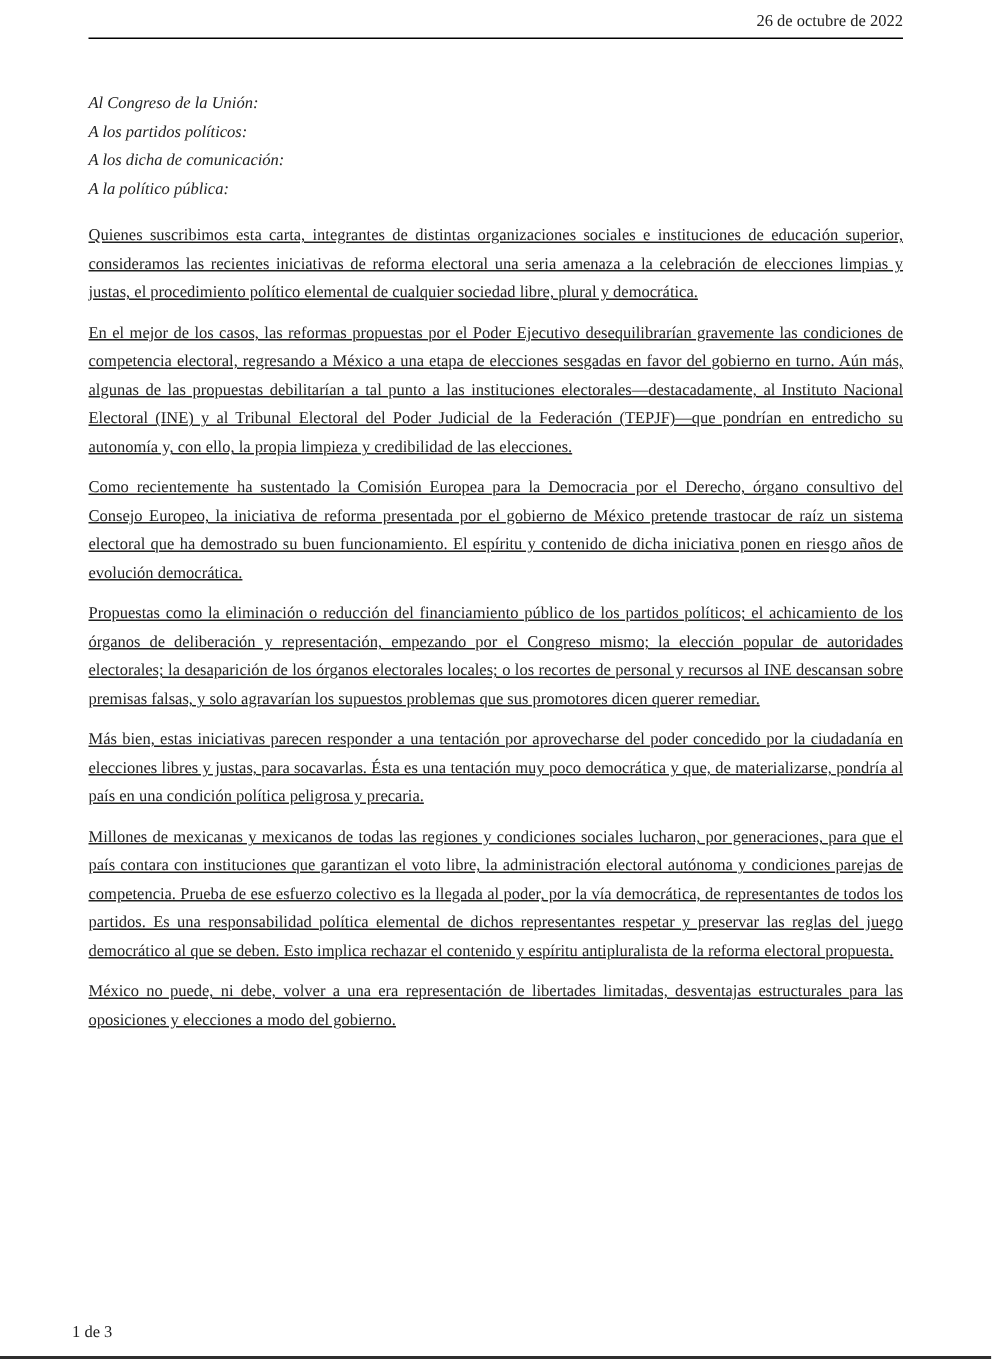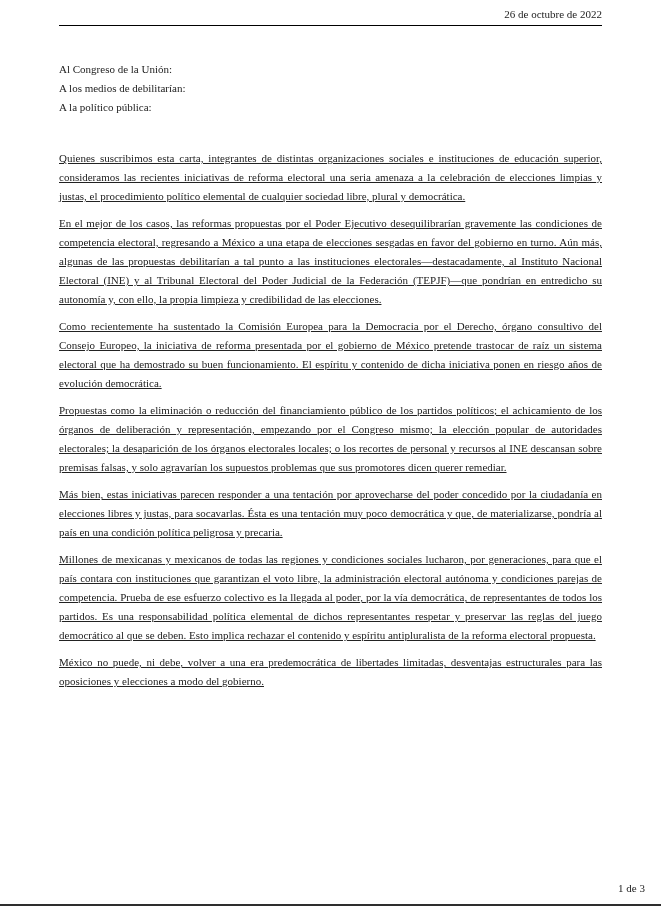--- a/index.html
+++ b/index.html
@@ -24,38 +24,40 @@
     text-align: right;
     white-space: nowrap;
   }
   .header-rule {
     border: none;
     border-top: 1.6px solid #000000;
     margin: 1px 0 0 0;
   }
   .addressees {
     margin-top: 34px;
-    margin-bottom: 32px;
+    margin-bottom: 12px;
+    font-style: italic;
   }
   .addressees div {
     line-height: 19px;
   }
   .letter-body p {
     margin: 0 0 8px 0;
     text-align: justify;
     hyphens: auto;
     text-decoration: underline;
     -webkit-hyphens: auto;
   }
   .page-footer {
     position: absolute;
     left: 0;
-    right: 16px;
+    right: 4px;
     bottom: 8px;
-    text-align: right;
+    text-align: left;
+    padding-left: 48px;
   }
   .bottom-edge {
     position: absolute;
     left: 0;
     right: 0;
     bottom: 0;
     height: 2px;
     background: #2e2e2e;
   }
 </style>
@@ -64,32 +66,33 @@
 
 <div class="page">
 
   <div class="header">
     <div class="header-date">26 de octubre de 2022</div>
     <hr class="header-rule">
   </div>
 
   <div class="addressees">
     <div>Al Congreso de la Unión:</div>
-    <div>A los medios de debilitarían:</div>
+    <div>A los partidos políticos:</div>
+    <div>A los dicha de comunicación:</div>
     <div>A la político pública:</div>
   </div>
 
   <div class="letter-body">
     <p>Quienes suscribimos esta carta, integrantes de distintas organizaciones sociales e instituciones de educación superior, consideramos las recientes iniciativas de reforma electoral una seria amenaza a la celebración de elecciones limpias y justas, el procedimiento político elemental de cualquier sociedad libre, plural y democrática.</p>
     <p>En el mejor de los casos, las reformas propuestas por el Poder Ejecutivo desequilibrarían gravemente las condiciones de competencia electoral, regresando a México a una etapa de elecciones sesgadas en favor del gobierno en turno. Aún más, algunas de las propuestas debilitarían a tal punto a las instituciones electorales—destacadamente, al Instituto Nacional Electoral (INE) y al Tribunal Electoral del Poder Judicial de la Federación (TEPJF)—que pondrían en entredicho su autonomía y, con ello, la propia limpieza y credibilidad de las elecciones.</p>
     <p>Como recientemente ha sustentado la Comisión Europea para la Democracia por el Derecho, órgano consultivo del Consejo Europeo, la iniciativa de reforma presentada por el gobierno de México pretende trastocar de raíz un sistema electoral que ha demostrado su buen funcionamiento.  El espíritu y contenido de dicha iniciativa ponen en riesgo años de evolución democrática.</p>
     <p>Propuestas como la eliminación o reducción del financiamiento público de los partidos políticos; el achicamiento de los órganos de deliberación y representación, empezando por el Congreso mismo; la elección popular de autoridades electorales; la desaparición de los órganos electorales locales; o los recortes de personal y recursos al INE descansan sobre premisas falsas, y solo agravarían los supuestos problemas que sus promotores dicen querer remediar.</p>
     <p>Más bien, estas iniciativas parecen responder a una tentación por aprovecharse del poder concedido por la ciudadanía en elecciones libres y justas, para socavarlas. Ésta es una tentación muy poco democrática y que, de materializarse, pondría al país en una condición política peligrosa y precaria.</p>
     <p>Millones de mexicanas y mexicanos de todas las regiones y condiciones sociales lucharon, por generaciones, para que el país contara con instituciones que garantizan el voto libre, la administración electoral autónoma y condiciones parejas de competencia.  Prueba de ese esfuerzo colectivo es la llegada al poder, por la vía democrática, de representantes de todos los partidos.  Es una responsabilidad política elemental de dichos representantes respetar y preservar las reglas del juego democrático al que se deben.  Esto implica rechazar el contenido y espíritu antipluralista de la reforma electoral propuesta.</p>
-    <p>México no puede, ni debe, volver a una era predemocrática de libertades limitadas, desventajas estructurales para las oposiciones y elecciones a modo del gobierno.</p>
+    <p>México no puede, ni debe, volver a una era representación de libertades limitadas, desventajas estructurales para las oposiciones y elecciones a modo del gobierno.</p>
   </div>
 
   <div class="page-footer">
     <span>1 de 3</span>
   </div>
 
   <div class="bottom-edge"></div>
 
 </div>
 

